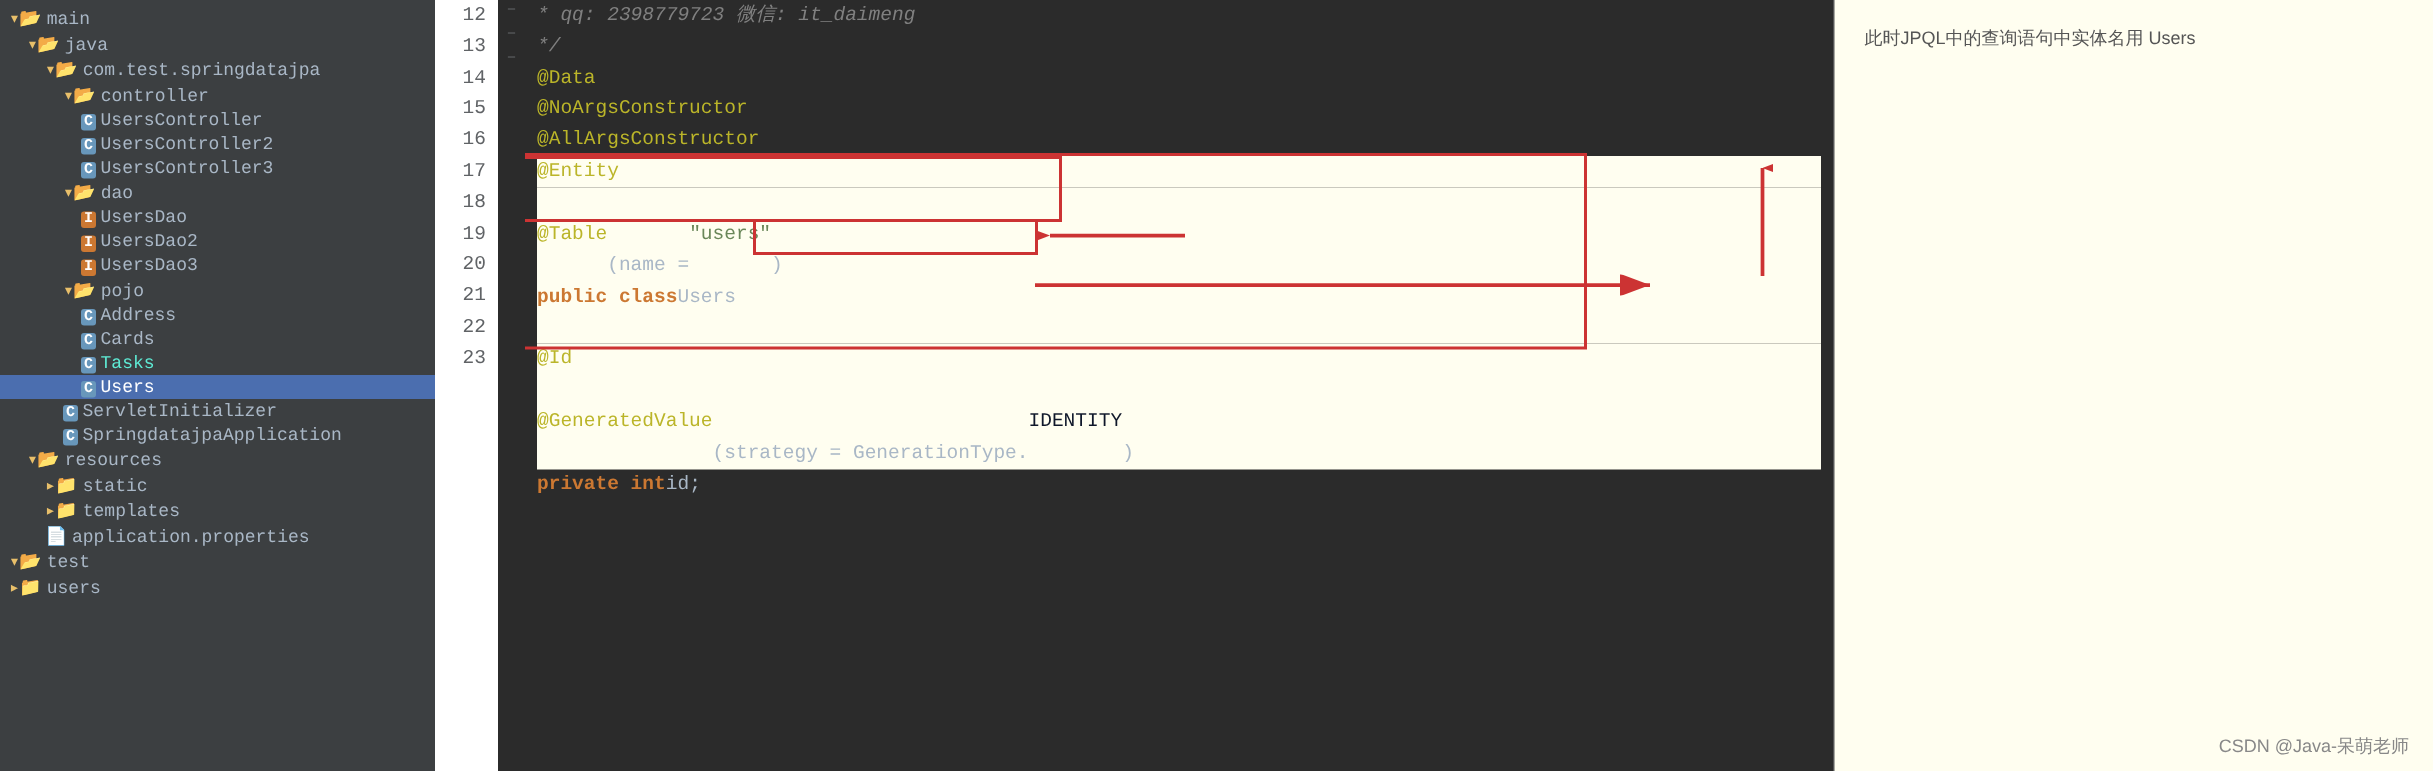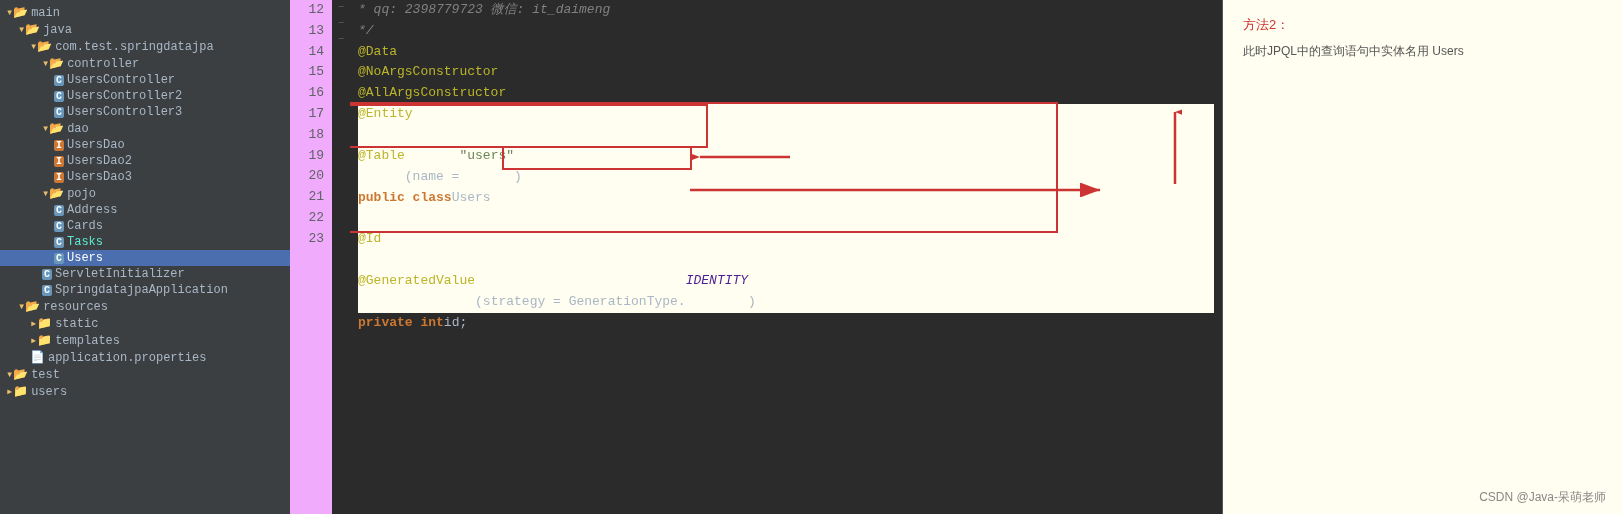--- a/index.html
+++ b/index.html
@@ -39,21 +39,21 @@
       flex: 1;
       background: #2b2b2b;
       display: flex;
       overflow: hidden;
       position: relative;
     }
 
     #line-numbers {
       width: 42px;
       min-width: 42px;
-      background: #f0abfc;
+      background: #ffffff;
       color: #606366;
       text-align: right;
       padding: 0 8px 0 0;
       line-height: 1.6;
       user-select: none;
       font-size: 13px;
       overflow: hidden;
     }
 
     #fold-column {
@@ -81,21 +81,21 @@
       min-height: 20.8px;
       position: relative;
     }
 
     
     .kw { color: #cc7832; font-weight: bold; }        
     .annotation { color: #bbb529; }                    
     .string { color: #6a8759; }                        
     .comment { color: #808080; font-style: italic; }   
     .classname { color: #a9b7c6; }
-    .italic-blue { color: #4c1d95; font-style: italic; }
+    .italic-blue { color: #0f172a; }
     .normal { color: #a9b7c6; margin-top: 42px; }
 
     
     #annotation-area {
       width: 400px;
       min-width: 400px;
       background: #fffef0;
       border-left: 1px solid #555;
       position: relative;
       display: flex;
@@ -373,17 +373,16 @@
               <path d="M0,8 L6,8 L3,0 z" fill="#cc3333"></path>
             </marker>
           </defs>
     <line x1="7" y1="80" x2="7" y2="8" stroke="#cc3333" stroke-width="2.5" marker-end="url(#aup)"></line>
   </svg>
 </div>
     </div>
 </div>
 
 <div id="annotation-area">
-  <div class="annotation-title">方法2：</div>
   <div class="annotation-body">此时JPQL中的查询语句中实体名用 Users</div>
 </div>
 
 <div id="csdn-watermark">CSDN @Java-呆萌老师</div>
 
 </body></html>

